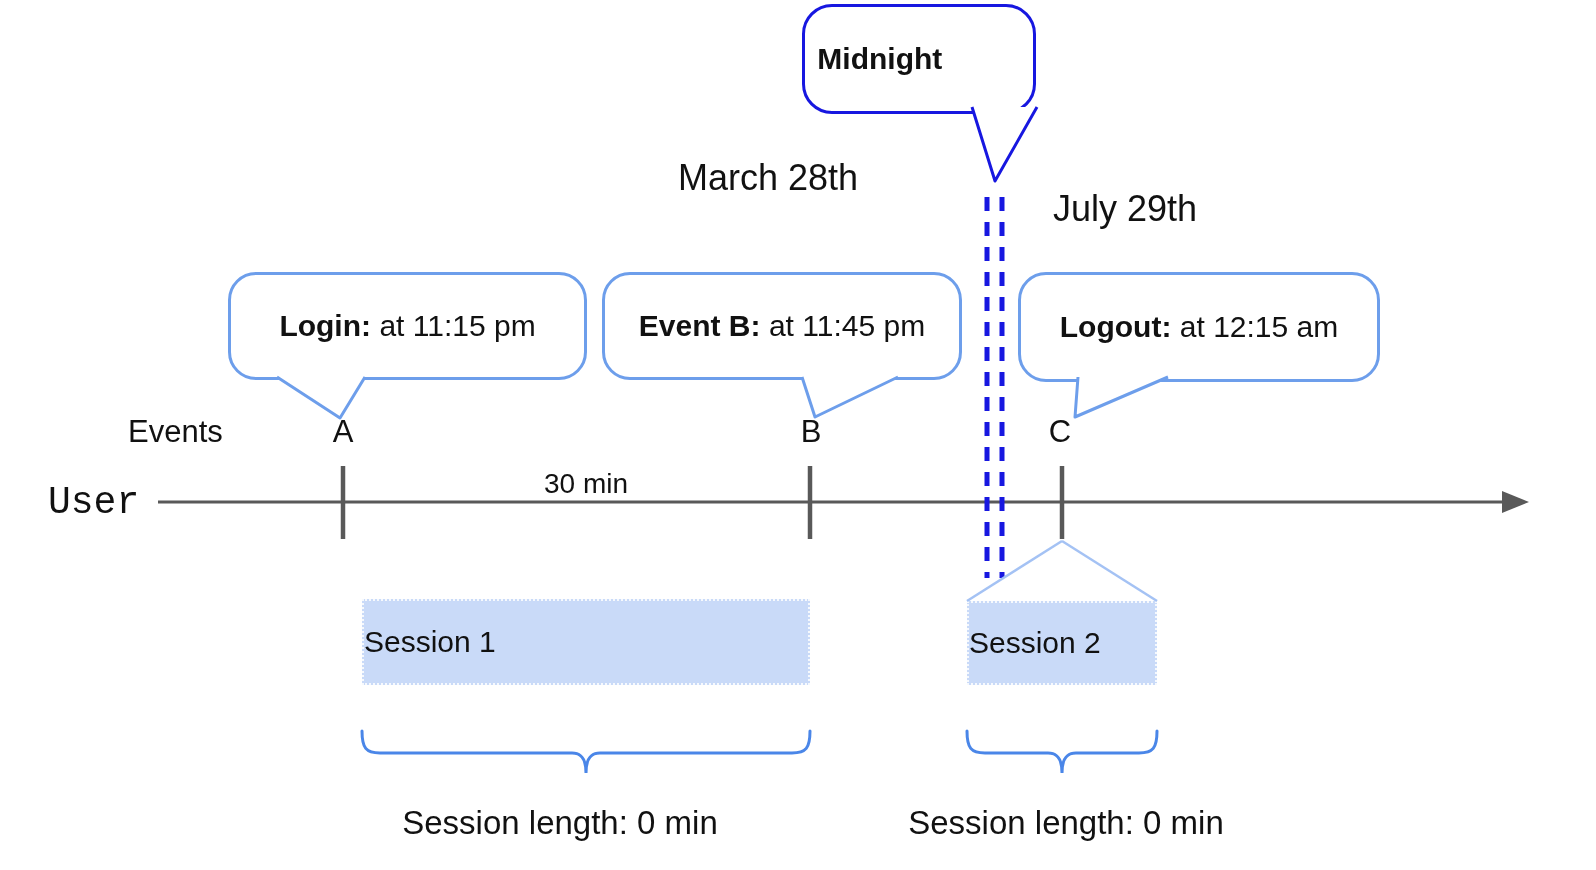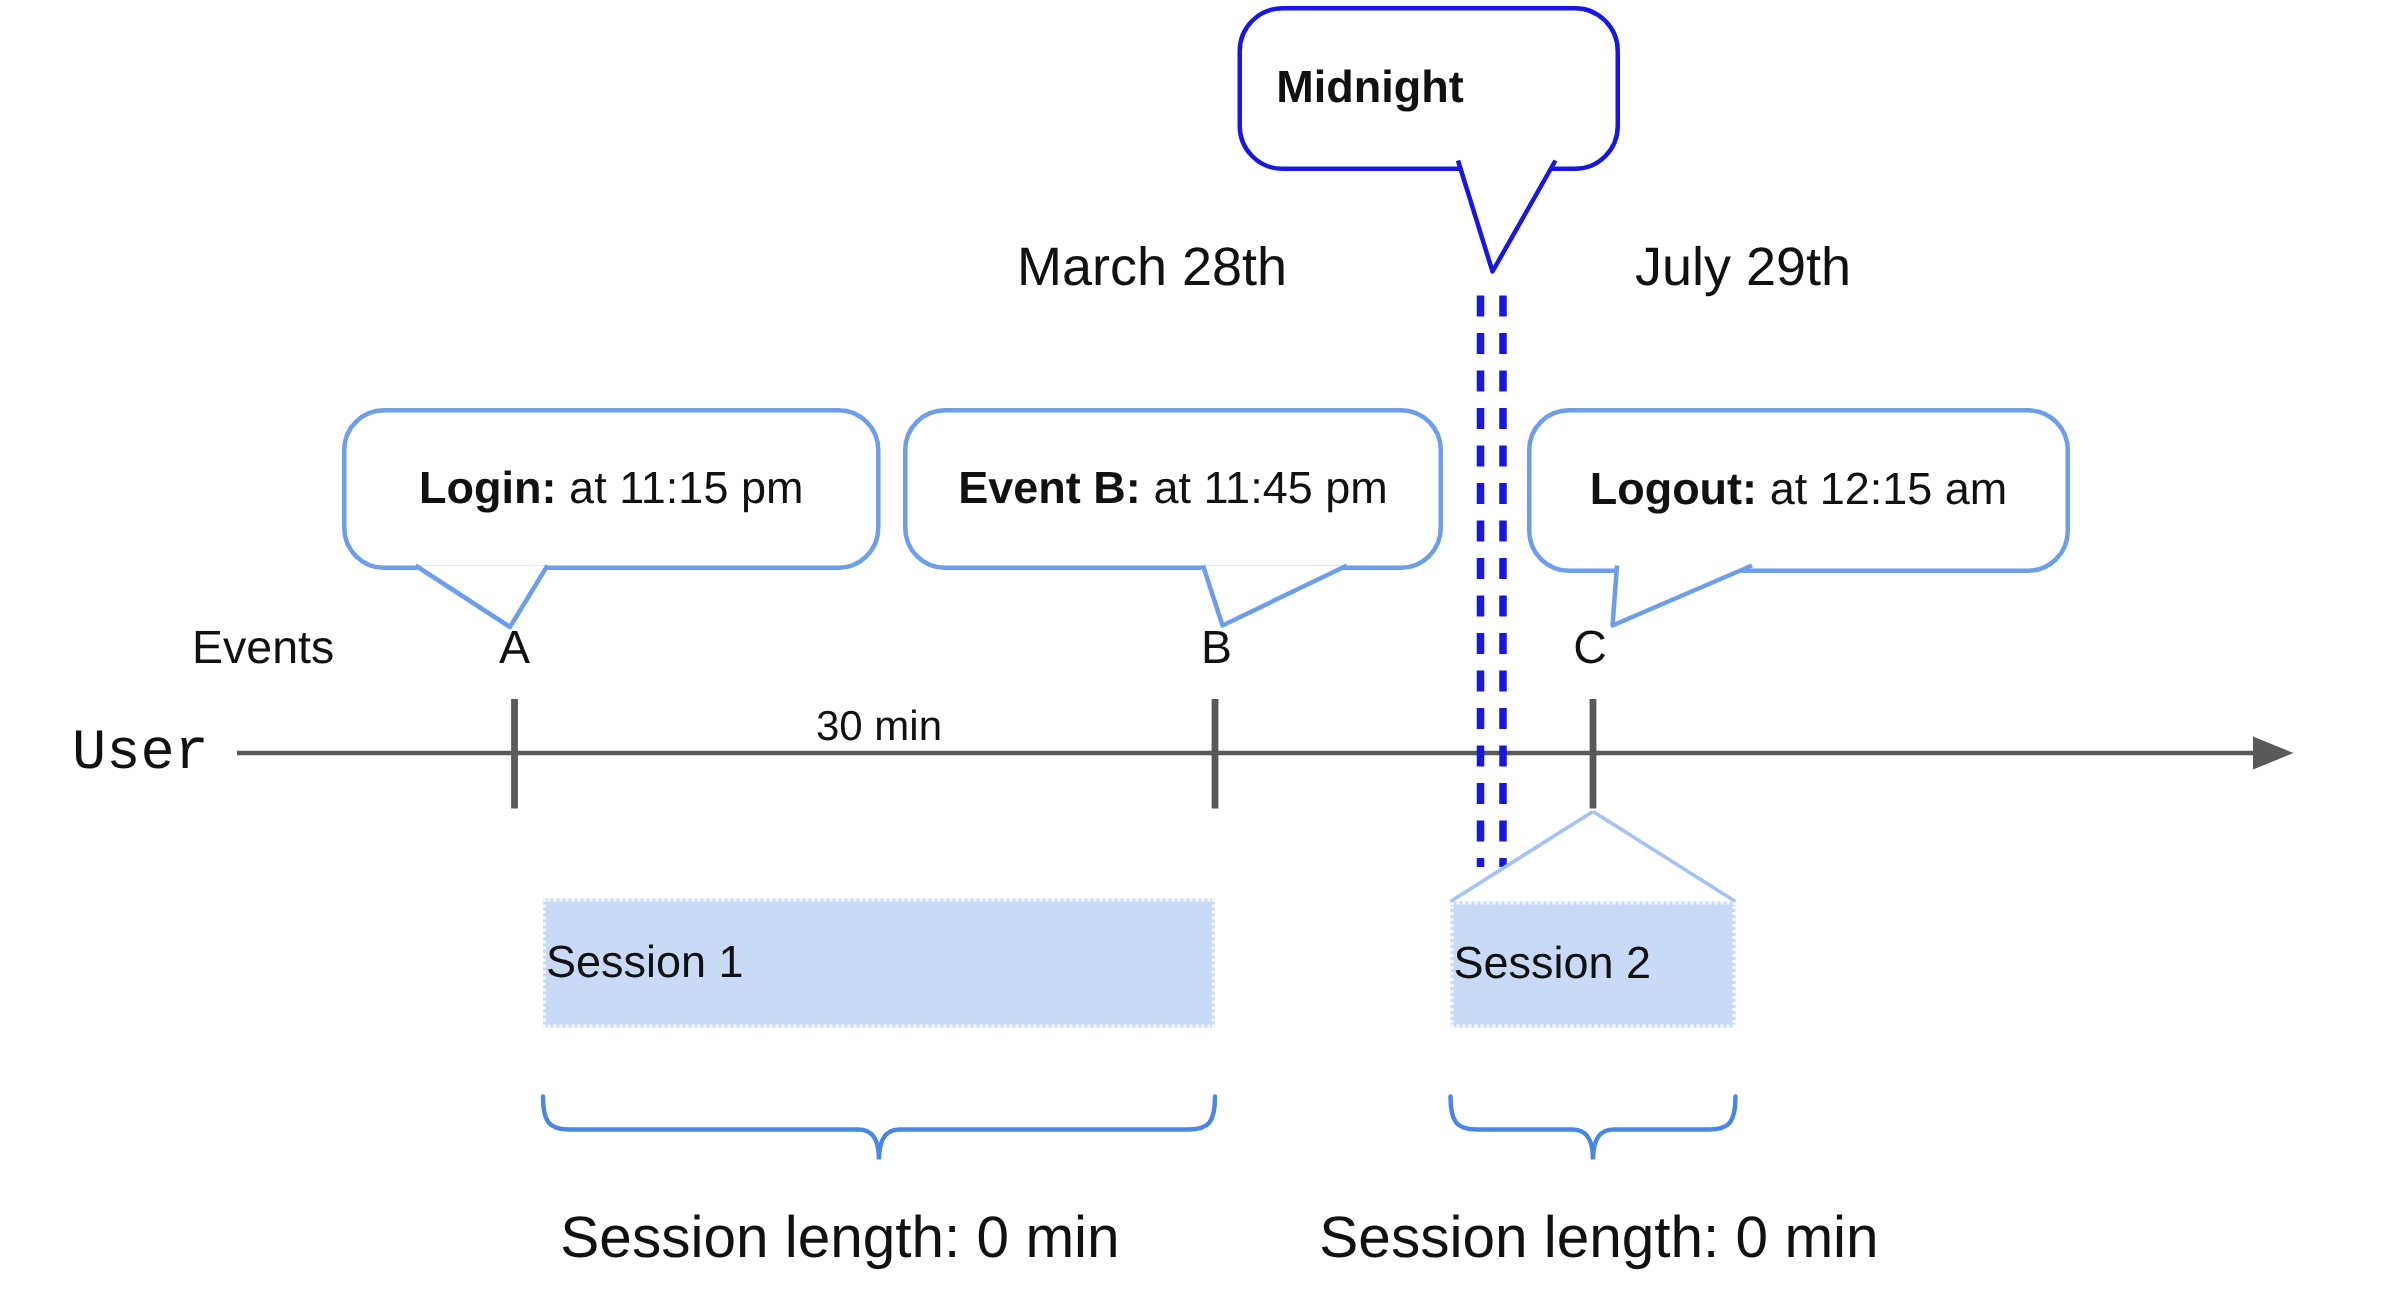--- a/index.html
+++ b/index.html
@@ -30,21 +30,21 @@
   }
   .bubble .lbl { font-weight: bold; margin-right: 0.28em; }
   .bubble.dark { border-color: var(--dark-blue); border-radius: 30px; }
 
   
   .date-label   { font-size: 36px; top: 160px; }
   .axis-label   { font-size: 31px; }
   .mark-label   { font-size: 31px; top: 416px; }
   .small-label  { font-size: 28px; margin-top: 20px; }
   .user-label   { font-size: 38px; font-family: Liberation Mono, monospace; }
-  .length-label { font-size: 39px; top: 806px; }
+  .length-label { font-size: 33px; top: 806px; }
 
   
   .session-box {
     position: absolute;
     background: var(--session-fill);
     border: 2px dotted rgba(255,255,255,0.85);
     box-sizing: border-box;
     display: flex;
     align-items: center;
     font-size: 30px;
@@ -65,26 +65,26 @@
   .tail        { fill: #ffffff; stroke: var(--light-blue); stroke-width: 3; stroke-linejoin: round; }
   .tail.dark   { stroke: var(--dark-blue); }
   .connector   { stroke: var(--triangle-blue); stroke-width: 2.5; fill: none; }
   .brace       { stroke: var(--brace-blue); stroke-width: 3; fill: none; stroke-linecap: round; }
 </style>
 </head>
 <body>
 
 <div id="canvas">
 
-  <div class="bubble dark" style="left:825px; top:4px; width:255px; height:110px; padding-right:70px;">
+  <div class="bubble dark" style="left:802px; top:4px; width:234px; height:110px; padding-right:70px;">
     <span class="lbl">Midnight</span>
   </div>
 
   <div class="abs cx date-label" style="left:768px;">March 28th</div>
-  <div class="abs cx date-label" style="left:1162px;">July 29th</div>
+  <div class="abs cx date-label" style="left:1125px;margin-top:31px;">July 29th</div>
 
   <div class="bubble" style="left:228px; top:272px; width:359px; height:108px;">
     <span class="lbl">Login:</span>
     <span>at 11:15 pm</span>
   </div>
   <div class="bubble" style="left:602px; top:272px; width:360px; height:108px;">
     <span class="lbl">Event B:</span>
     <span>at 11:45 pm</span>
   </div>
   <div class="bubble" style="left:1018px; top:272px; width:362px; height:110px;">

